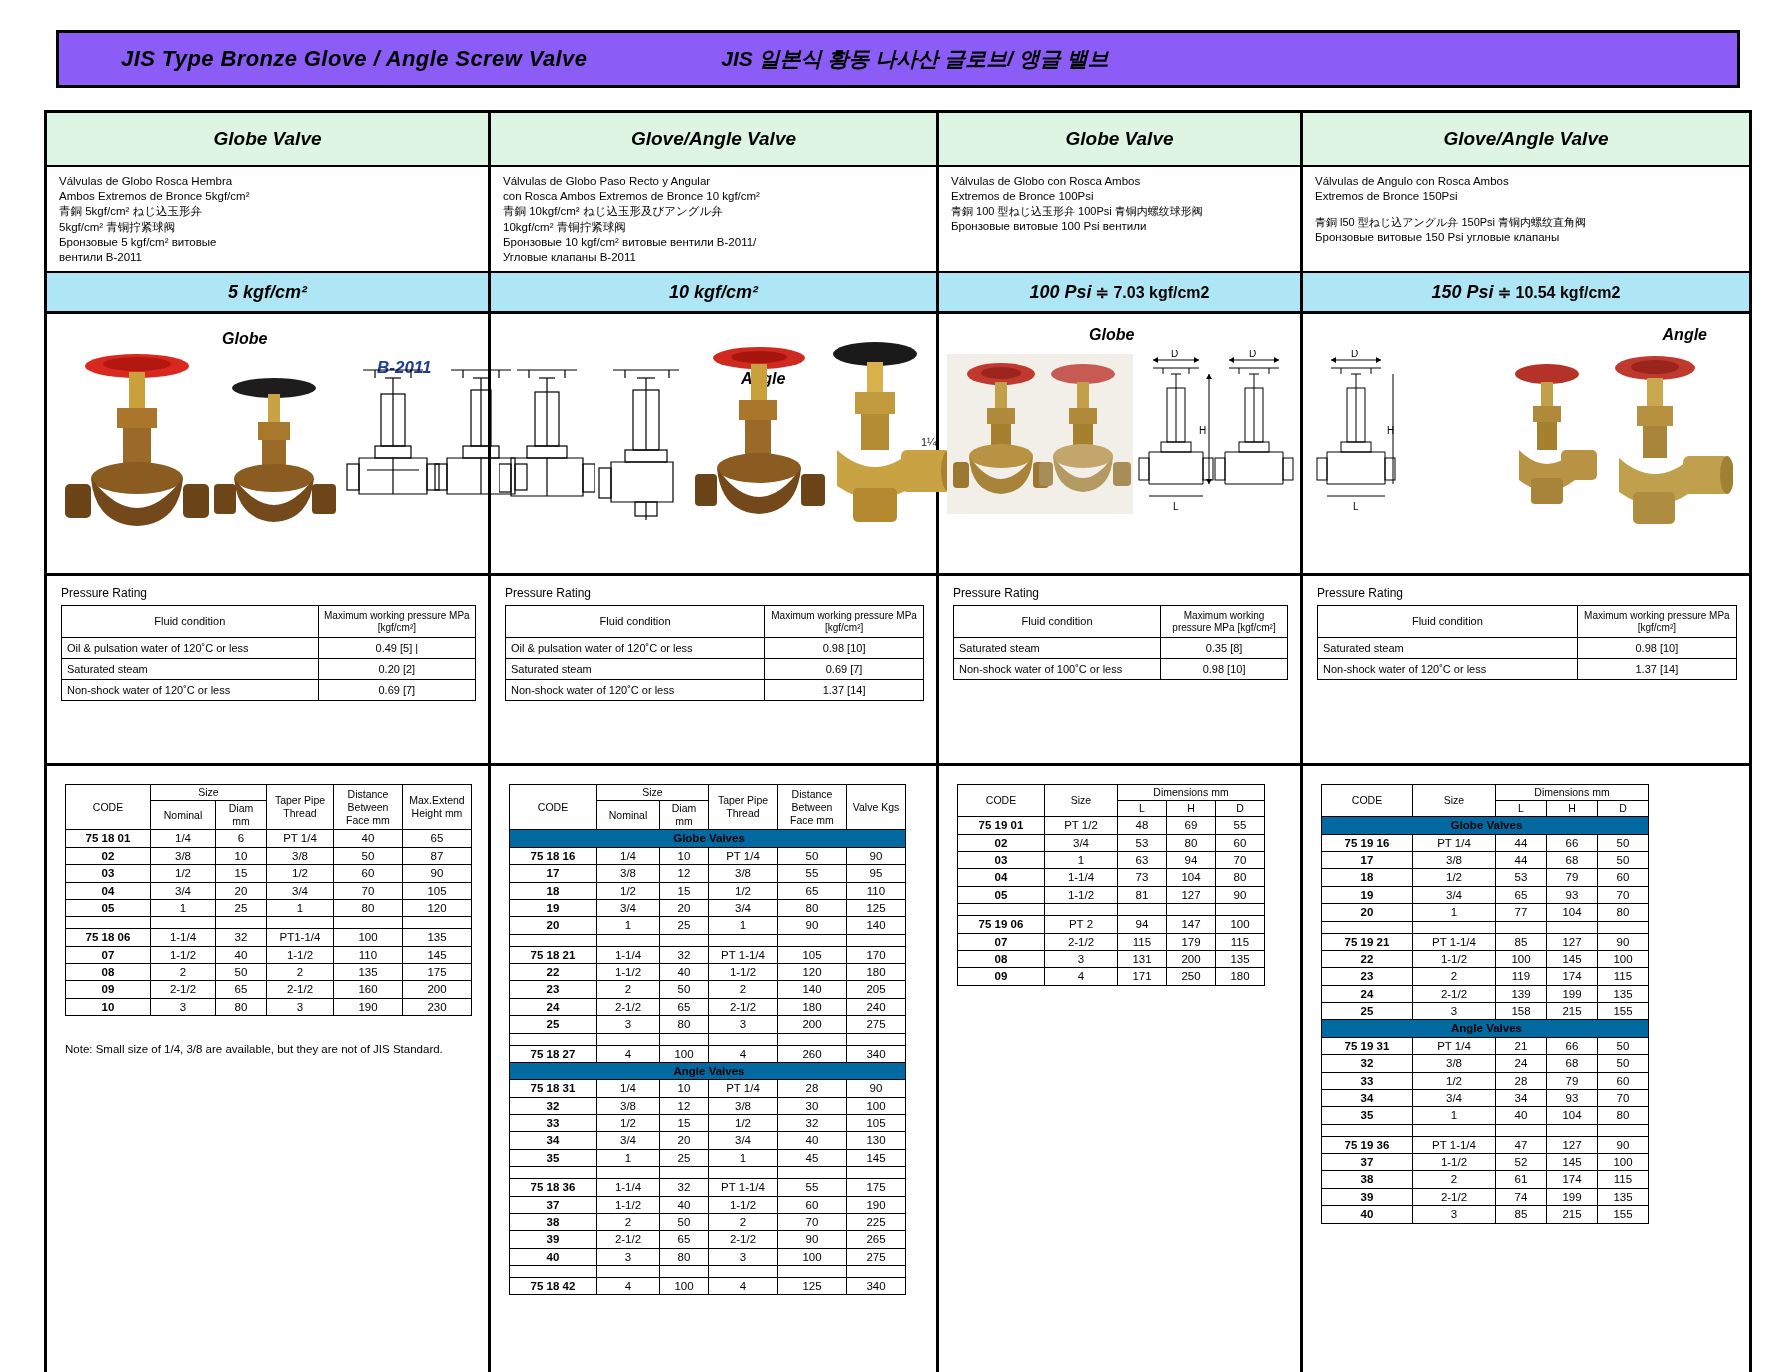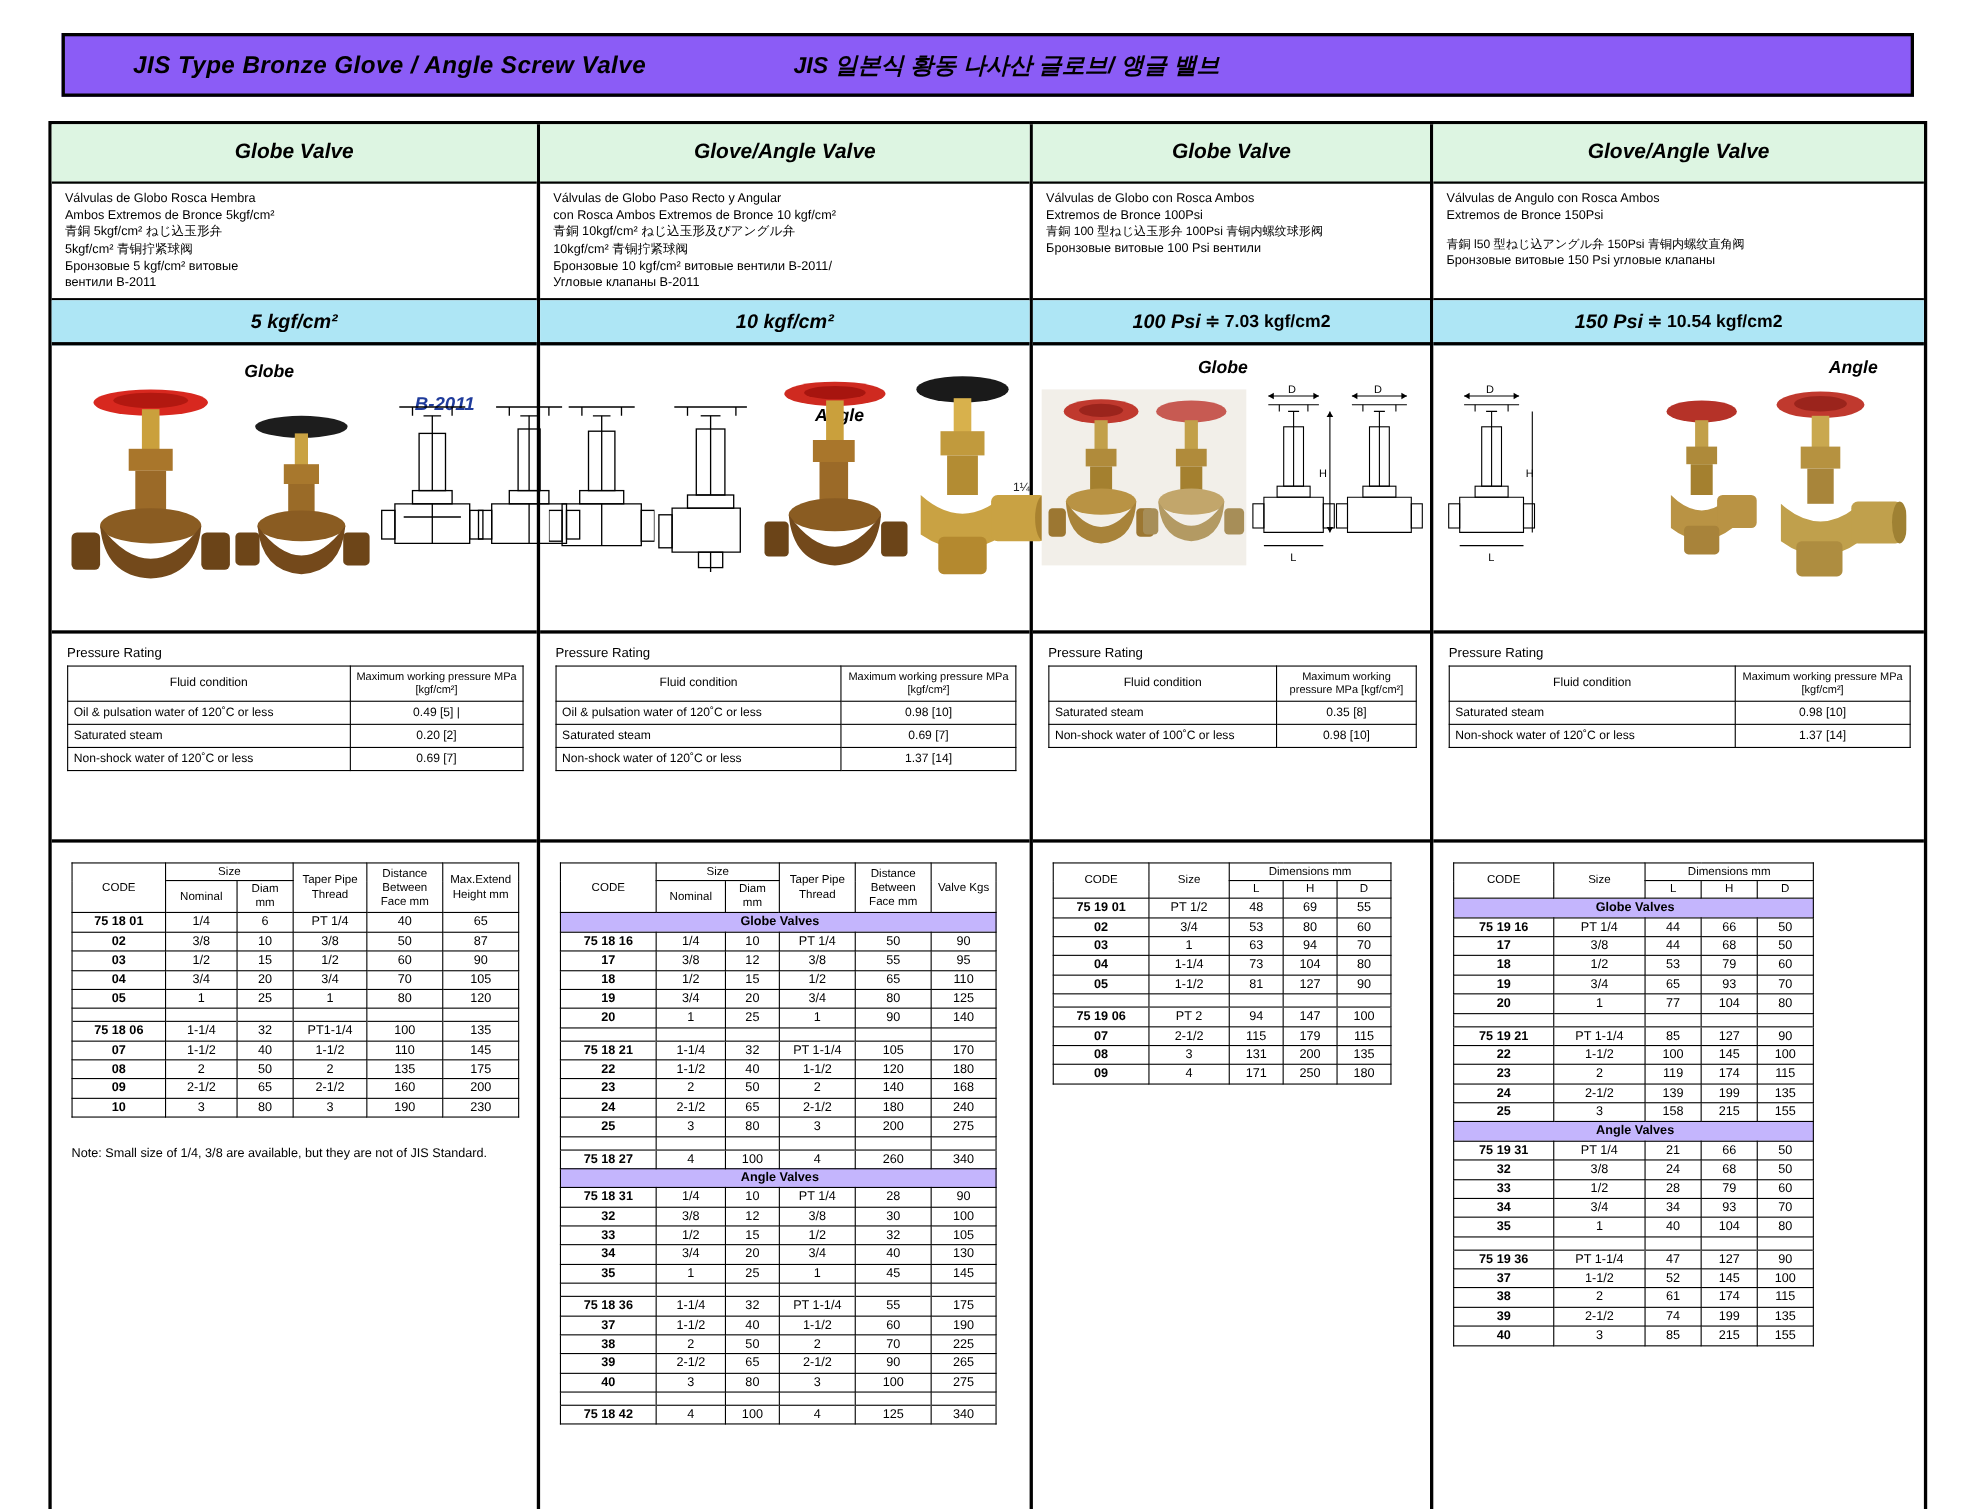--- a/index.html
+++ b/index.html
@@ -65,21 +65,21 @@
   table.pr td.fl{text-align:left;}
   table.pr td.val{text-align:center;}
 
   
   .ctwrap{flex:1;padding:18px 10px 10px 18px;box-sizing:border-box;}
   table.ct{border-collapse:collapse;font-size:11.5px;}
   table.ct th,table.ct td{border:1px solid #000;text-align:center;padding:1px 3px;line-height:1.25;}
   table.ct th{font-weight:normal;font-size:10.5px;}
   table.ct td.code{font-weight:bold;text-align:center;white-space:nowrap;}
   table.ct tr.gap td{border-left:1px solid #000;border-right:1px solid #000;border-top:none;border-bottom:none;height:9px;}
-  .secthead{background:#c4b5fd;font-weight:bold;text-align:center;padding-left:6px !important;font-size:11.5px;}
+  .secthead{background:#0369a1;font-weight:bold;text-align:center;padding-left:6px !important;font-size:11.5px;}
   .note{font-size:11.5px;margin-top:26px;line-height:1.35;}
 
   .mono-sm{font-size:10px;}
 </style>
 </head>
 <body>
 
 <div class="page">
 
   <div class="titlebar">
@@ -475,21 +475,21 @@
                 <td>1-1/2</td>
                 <td>120</td>
                 <td>180</td>
               </tr>
           <tr>
                 <td class="code">23</td>
                 <td>2</td>
                 <td>50</td>
                 <td>2</td>
                 <td>140</td>
-                <td>168</td>
+                <td>205</td>
               </tr>
           <tr>
                 <td class="code">24</td>
                 <td>2-1/2</td>
                 <td>65</td>
                 <td>2-1/2</td>
                 <td>180</td>
                 <td>240</td>
               </tr>
           <tr>

